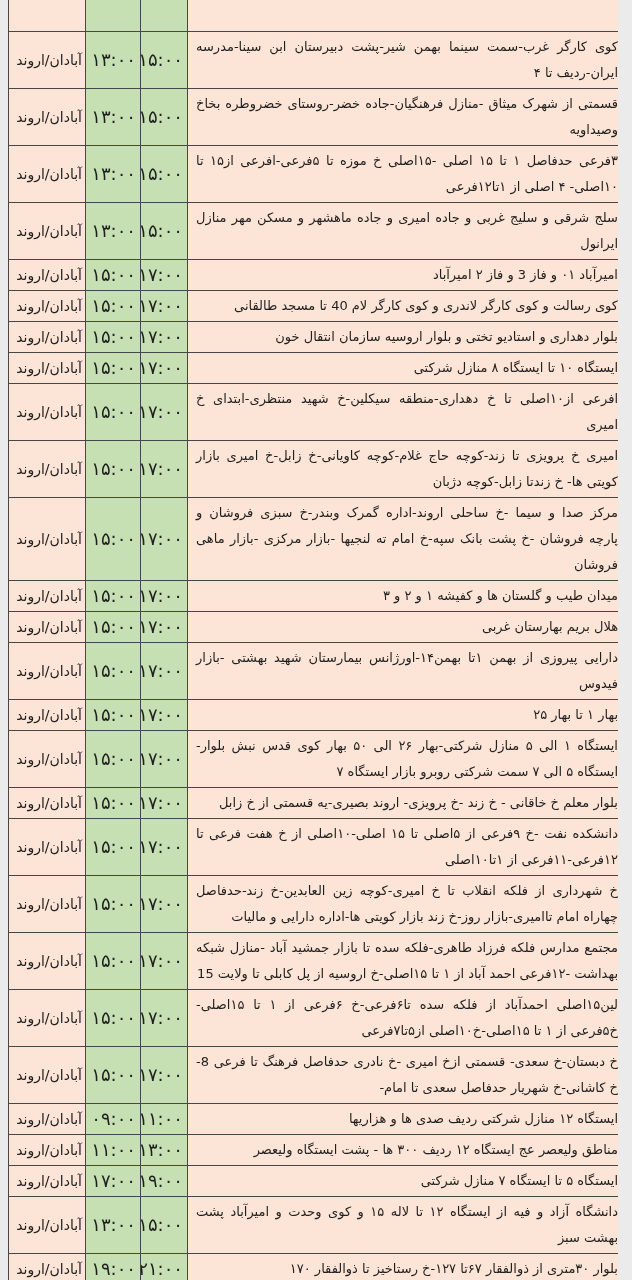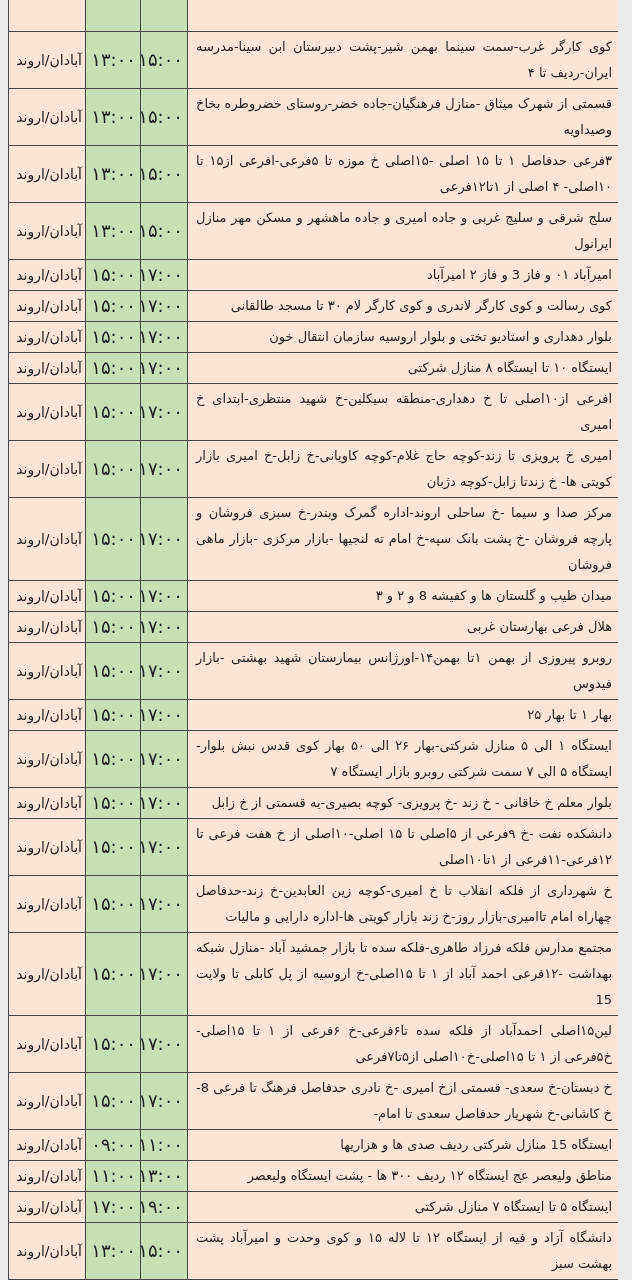--- a/index.html
+++ b/index.html
@@ -49,21 +49,21 @@
     padding:2px 4px 2px 2px;
     white-space:nowrap;
     margin-left:27px;
   }
   td.area{
     background:var(--row-bg);
     direction:rtl;
     text-align:justify;
     font-size:13px;
     line-height:26px;
-    padding:2px 6px 2px 8px;
+    padding:2px 0 2px 8px;
   }
   tr.row{height:31px;}
   tr.partial-top td{height:7px;padding:0;border-top:none;}
 </style>
 </head>
 <body>
 
 <div class="table-wrap">
   <table class="outage">
     <colgroup>
@@ -112,21 +112,21 @@
     <td class="region">آبادان/اروند</td>
     <td class="time">۱۵:۰۰</td>
     <td class="time">۱۷:۰۰</td>
     <td class="area">امیرآباد ۰۱ و فاز 3 و فاز ۲ امیرآباد</td>
   </tr>
 
   <tr class="row">
     <td class="region">آبادان/اروند</td>
     <td class="time">۱۵:۰۰</td>
     <td class="time">۱۷:۰۰</td>
-    <td class="area">کوی رسالت و کوی کارگر لاندری و کوی کارگر لام ۳۰ تا مسجد طالقانی</td>
+    <td class="area">کوی رسالت و کوی کارگر لاندری و کوی کارگر لام 40 تا مسجد طالقانی</td>
   </tr>
 
   <tr class="row">
     <td class="region">آبادان/اروند</td>
     <td class="time">۱۵:۰۰</td>
     <td class="time">۱۷:۰۰</td>
     <td class="area">بلوار دهداری و استادیو تختی و بلوار اروسیه سازمان انتقال خون</td>
   </tr>
 
   <tr class="row">
@@ -154,56 +154,56 @@
     <td class="region">آبادان/اروند</td>
     <td class="time">۱۵:۰۰</td>
     <td class="time">۱۷:۰۰</td>
     <td class="area">مرکز صدا و سیما -خ ساحلی اروند-اداره گمرک وبندر-خ سبزی فروشان و پارچه فروشان -خ پشت بانک سپه-خ امام ته لنجیها -بازار مرکزی -بازار ماهی فروشان</td>
   </tr>
 
   <tr class="row">
     <td class="region">آبادان/اروند</td>
     <td class="time">۱۵:۰۰</td>
     <td class="time">۱۷:۰۰</td>
-    <td class="area">میدان طیب و گلستان ها و کفیشه 8 و ۲ و ۳</td>
-  </tr>
-
-  <tr class="row">
-    <td class="region">آبادان/اروند</td>
-    <td class="time">۱۵:۰۰</td>
-    <td class="time">۱۷:۰۰</td>
-    <td class="area">هلال فرعی بهارستان غربی</td>
-  </tr>
-
-  <tr class="row">
-    <td class="region">آبادان/اروند</td>
-    <td class="time">۱۵:۰۰</td>
-    <td class="time">۱۷:۰۰</td>
-    <td class="area">روبرو پیروزی از بهمن ۱تا بهمن۱۴-اورژانس بیمارستان شهید بهشتی -بازار فیدوس</td>
+    <td class="area">میدان طیب و گلستان ها و کفیشه ۱ و ۲ و ۳</td>
+  </tr>
+
+  <tr class="row">
+    <td class="region">آبادان/اروند</td>
+    <td class="time">۱۵:۰۰</td>
+    <td class="time">۱۷:۰۰</td>
+    <td class="area">هلال بریم بهارستان غربی</td>
+  </tr>
+
+  <tr class="row">
+    <td class="region">آبادان/اروند</td>
+    <td class="time">۱۵:۰۰</td>
+    <td class="time">۱۷:۰۰</td>
+    <td class="area">دارایی پیروزی از بهمن ۱تا بهمن۱۴-اورژانس بیمارستان شهید بهشتی -بازار فیدوس</td>
   </tr>
 
   <tr class="row">
     <td class="region">آبادان/اروند</td>
     <td class="time">۱۵:۰۰</td>
     <td class="time">۱۷:۰۰</td>
     <td class="area">بهار ۱ تا بهار ۲۵</td>
   </tr>
 
   <tr class="row">
     <td class="region">آبادان/اروند</td>
     <td class="time">۱۵:۰۰</td>
     <td class="time">۱۷:۰۰</td>
     <td class="area">ایستگاه ۱ الی ۵ منازل شرکتی-بهار ۲۶ الی ۵۰ بهار کوی قدس نبش بلوار-ایستگاه ۵ الی ۷ سمت شرکتی روبرو بازار ایستگاه ۷</td>
   </tr>
 
   <tr class="row">
     <td class="region">آبادان/اروند</td>
     <td class="time">۱۵:۰۰</td>
     <td class="time">۱۷:۰۰</td>
-    <td class="area">بلوار معلم خ خاقانی - خ زند -خ پرویزی- کوچه بصیری-یه قسمتی از خ زابل</td>
+    <td class="area">بلوار معلم خ خاقانی - خ زند -خ پرویزی- اروند بصیری-یه قسمتی از خ زابل</td>
   </tr>
 
   <tr class="row">
     <td class="region">آبادان/اروند</td>
     <td class="time">۱۵:۰۰</td>
     <td class="time">۱۷:۰۰</td>
     <td class="area">دانشکده نفت -خ ۹فرعی از ۵اصلی تا ۱۵ اصلی-۱۰اصلی از خ هفت فرعی تا ۱۲فرعی-۱۱فرعی از ۱تا۱۰اصلی</td>
   </tr>
 
   <tr class="row">
@@ -231,21 +231,21 @@
     <td class="region">آبادان/اروند</td>
     <td class="time">۱۵:۰۰</td>
     <td class="time">۱۷:۰۰</td>
     <td class="area">خ دبستان-خ سعدی- قسمتی ازخ امیری -خ نادری حدفاصل فرهنگ تا فرعی 8-خ کاشانی-خ شهریار حدفاصل سعدی تا امام-</td>
   </tr>
 
   <tr class="row">
     <td class="region">آبادان/اروند</td>
     <td class="time">۰۹:۰۰</td>
     <td class="time">۱۱:۰۰</td>
-    <td class="area">ایستگاه 15 منازل شرکتی ردیف صدی ها و هزاریها</td>
+    <td class="area">ایستگاه ۱۲ منازل شرکتی ردیف صدی ها و هزاریها</td>
   </tr>
 
   <tr class="row">
     <td class="region">آبادان/اروند</td>
     <td class="time">۱۱:۰۰</td>
     <td class="time">۱۳:۰۰</td>
     <td class="area">مناطق ولیعصر عج ایستگاه ۱۲ ردیف ۳۰۰ ها - پشت ایستگاه ولیعصر</td>
   </tr>
 
   <tr class="row">

